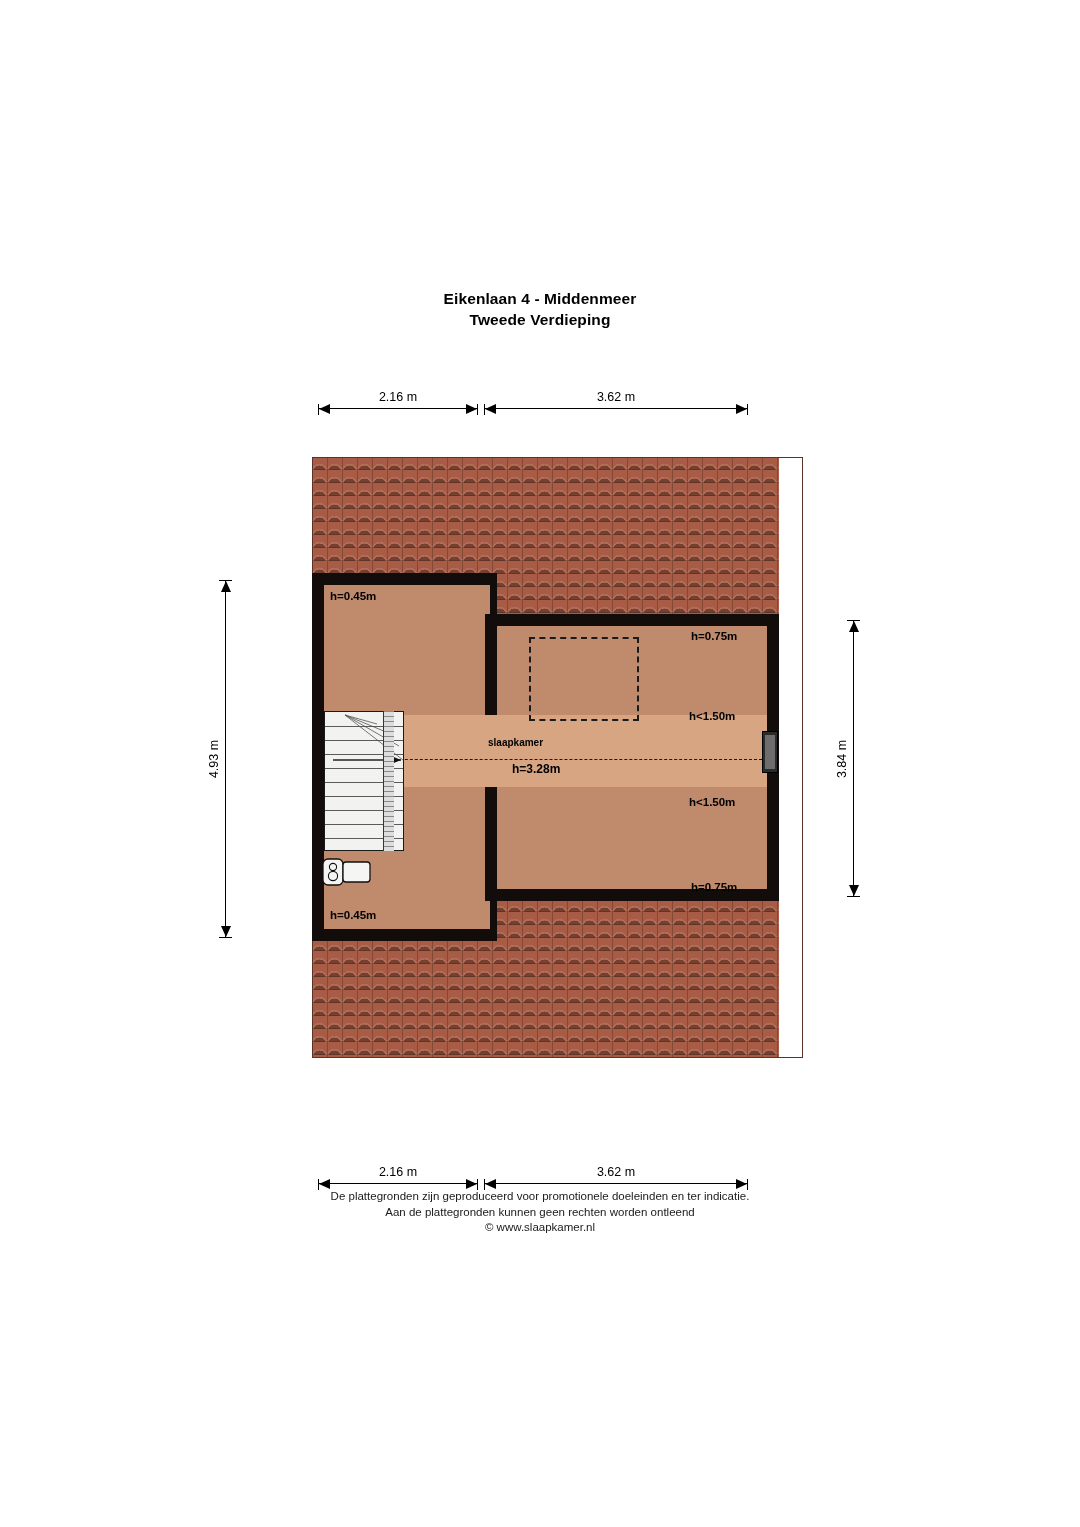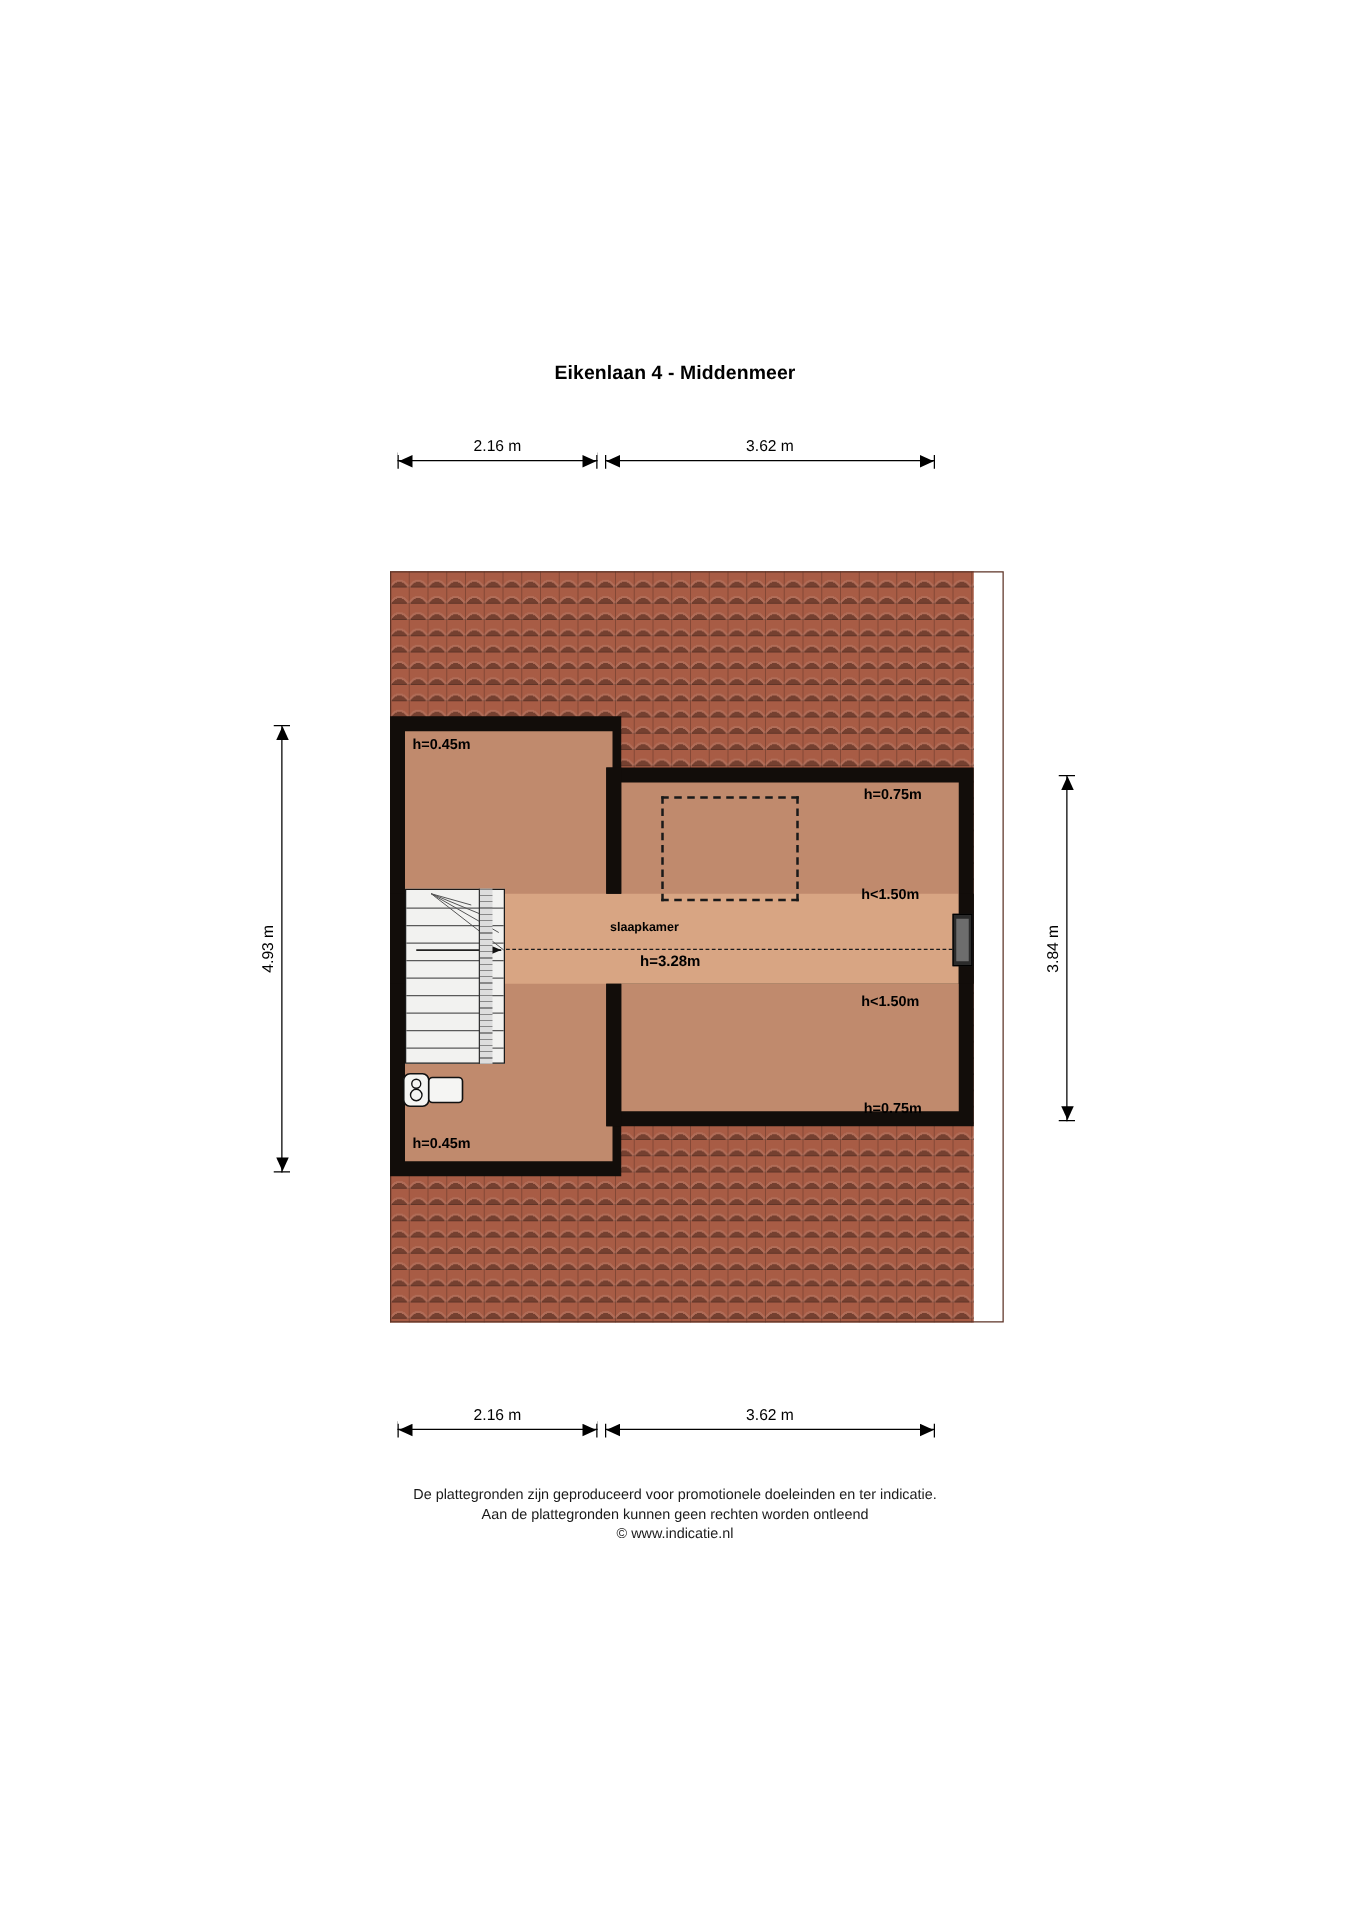--- a/index.html
+++ b/index.html
@@ -42,20 +42,21 @@
     letter-spacing: 0.1px;
   }
   
   .dim {
     position: absolute;
     font-size: 12.5px;
     color: #000;
   }
   .dim-h {
     height: 20px;
+    margin-top: 40px;
   }
   .dim-h .line {
     position: absolute;
     top: 10px;
     left: 0;
     right: 0;
     height: 1px;
     background: #000;
   }
   .dim-h .cap-l, .dim-h .cap-r {
@@ -257,20 +258,21 @@
     color: #1a1a1a;
   }
 </style>
 </head>
 <body>
 
 <div class="page">
 
   <div class="title-block">
     <div class="title-line1">Eikenlaan 4 - Middenmeer</div>
+    <div class="title-line2">Tweede Verdieping</div>
   </div>
 
   <div class="dim dim-h" style="left:318px; top:358px; width:160px;">
     <div class="line"></div>
     <div class="cap-l"></div>
     <div class="cap-r"></div>
     <div class="arrow-l"></div>
     <div class="arrow-r"></div>
     <div class="label"><span>2.16 m</span></div>
   </div>
@@ -390,16 +392,16 @@
     <div class="cap-l"></div>
     <div class="cap-r"></div>
     <div class="arrow-l"></div>
     <div class="arrow-r"></div>
     <div class="label"><span>3.62 m</span></div>
   </div>
 
   <div class="footer">
     <div>De plattegronden zijn geproduceerd voor promotionele doeleinden en ter indicatie.</div>
     <div>Aan de plattegronden kunnen geen rechten worden ontleend</div>
-    <div>© www.indicatie.nl</div>
+    <div>© www.slaapkamer.nl</div>
   </div>
 
 </div>
 
 </body></html>

